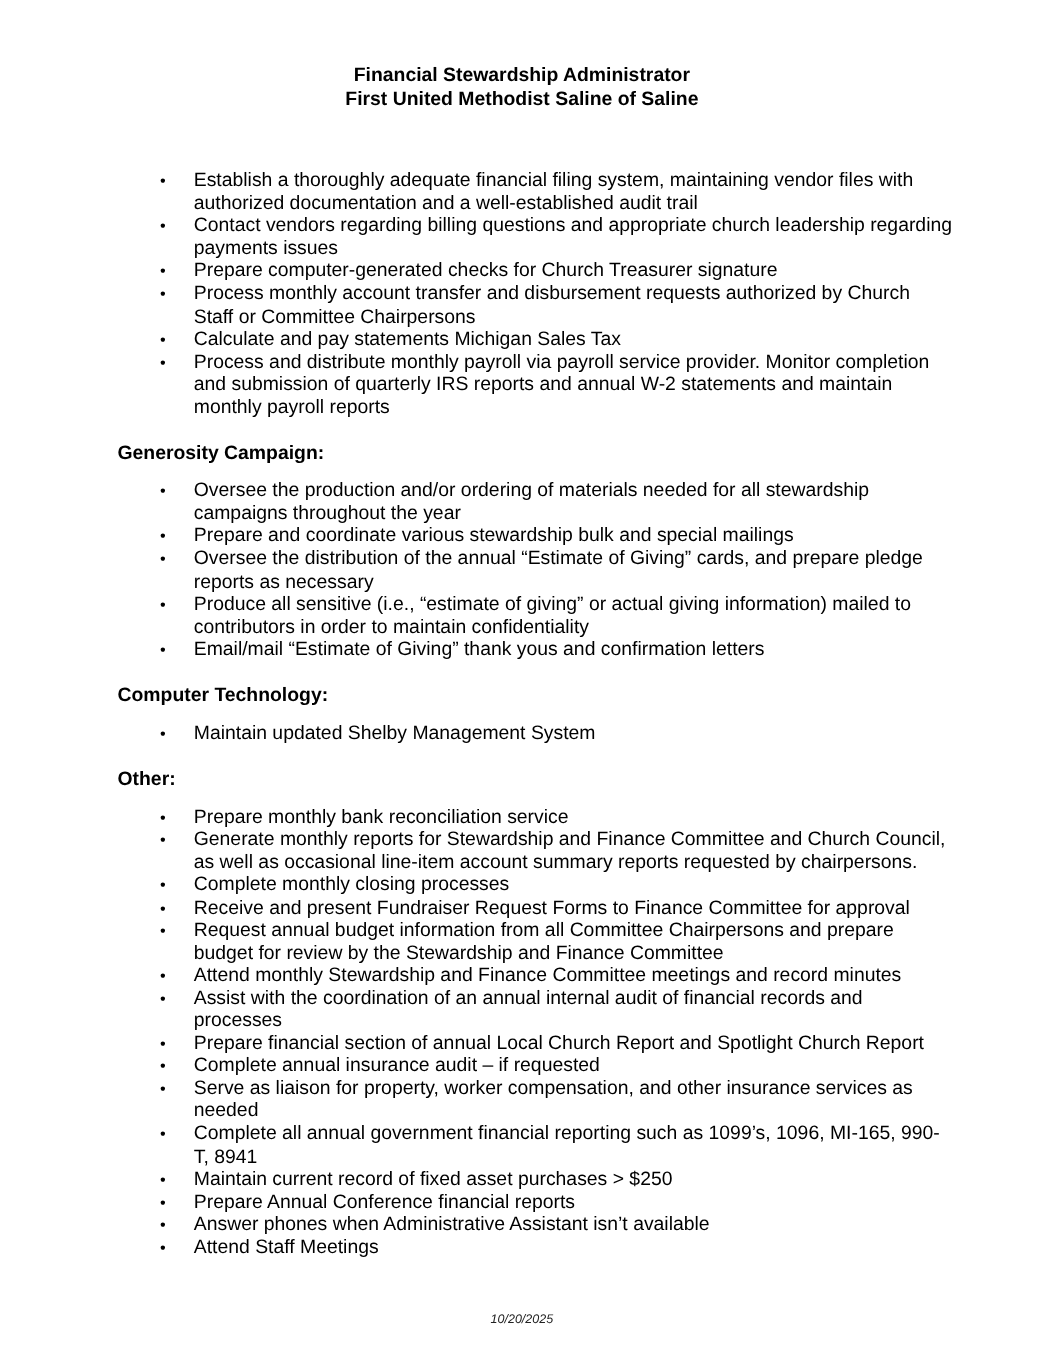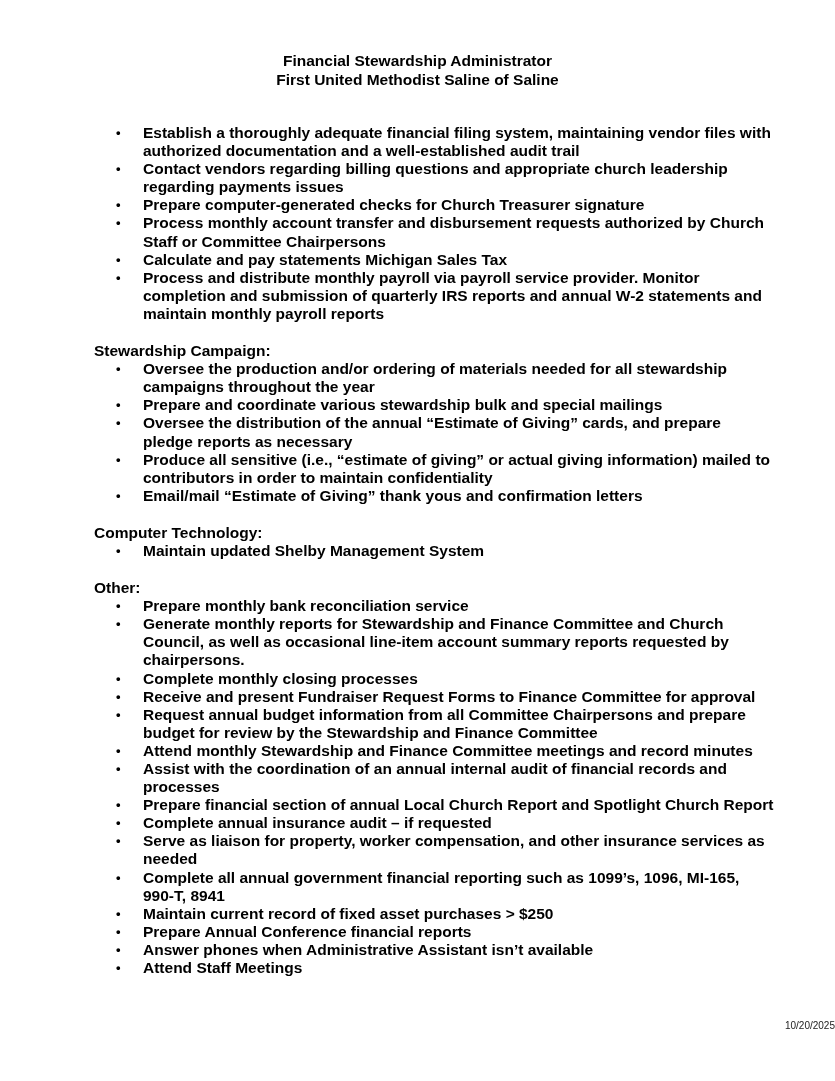--- a/index.html
+++ b/index.html
@@ -4,27 +4,27 @@
 <style>
   html, body { margin: 0; padding: 0; background: #ffffff; }
   body {
     width: 835px; height: 1081px; position: relative; overflow: hidden;
     font-family: "Liberation Sans", sans-serif; color: #000;
   }
   .page { position: absolute; left: 0; top: 0; width: 725px; height: 1081px; }
   .title-block { position: absolute; top: 51px; left: 0; width: 835px; text-align: center; }
   .title-line { font-weight: bold; font-size: 15.5px; line-height: 19px; }
   .content { position: absolute; left: 94px; top: 124px; width: 680px; font-size: 15.5px; line-height: 18.1px; }
-  ul.bullets { list-style: none; margin: 0; padding: 0; font-weight: bold; }
+  ul.bullets { list-style: none; margin: 12px; padding: 0; }
   ul.bullets li { position: relative; padding-left: 49px; }
   ul.bullets li::before {
     content: "\2022"; position: absolute; left: 22px; top: 0; font-size: 13px;
   }
   .section-heading { font-weight: bold; margin-top: 19px; }
-  .footer { position: absolute; top: 1020px; left: 0; width: 835px; text-align: right; font-size: 10px; color: #222; }
+  .footer { position: absolute; top: 1050px; left: 0; width: 835px; text-align: center; font-size: 10px; color: #222; font-style: italic; }
 </style>
 </head>
 <body>
 
 <div class="page">
   <div class="title-block">
     <div class="title-line">Financial Stewardship Administrator</div>
     <div class="title-line">First United Methodist Saline of Saline</div>
   </div>
 
@@ -32,21 +32,21 @@
 
     <ul class="bullets">
       <li>Establish a thoroughly adequate financial filing system, maintaining vendor files with authorized documentation and a well-established audit trail</li>
       <li>Contact vendors regarding billing questions and appropriate church leadership regarding payments issues</li>
       <li>Prepare computer-generated checks for Church Treasurer signature</li>
       <li>Process monthly account transfer and disbursement requests authorized by Church Staff or Committee Chairpersons</li>
       <li>Calculate and pay statements Michigan Sales Tax</li>
       <li>Process and distribute monthly payroll via payroll service provider. Monitor completion and submission of quarterly IRS reports and annual W-2 statements and maintain monthly payroll reports</li>
     </ul>
 
-    <div class="section-heading">Stewardship Campaign:</div>
+    <div class="section-heading">Generosity Campaign:</div>
     <ul class="bullets">
       <li>Oversee the production and/or ordering of materials needed for all stewardship campaigns throughout the year</li>
       <li>Prepare and coordinate various stewardship bulk and special mailings</li>
       <li>Oversee the distribution of the annual “Estimate of Giving” cards, and prepare pledge reports as necessary</li>
       <li>Produce all sensitive (i.e., “estimate of giving” or actual giving information) mailed to contributors in order to maintain confidentiality</li>
       <li>Email/mail “Estimate of Giving” thank yous and confirmation letters</li>
     </ul>
 
     <div class="section-heading">Computer Technology:</div>
     <ul class="bullets">

